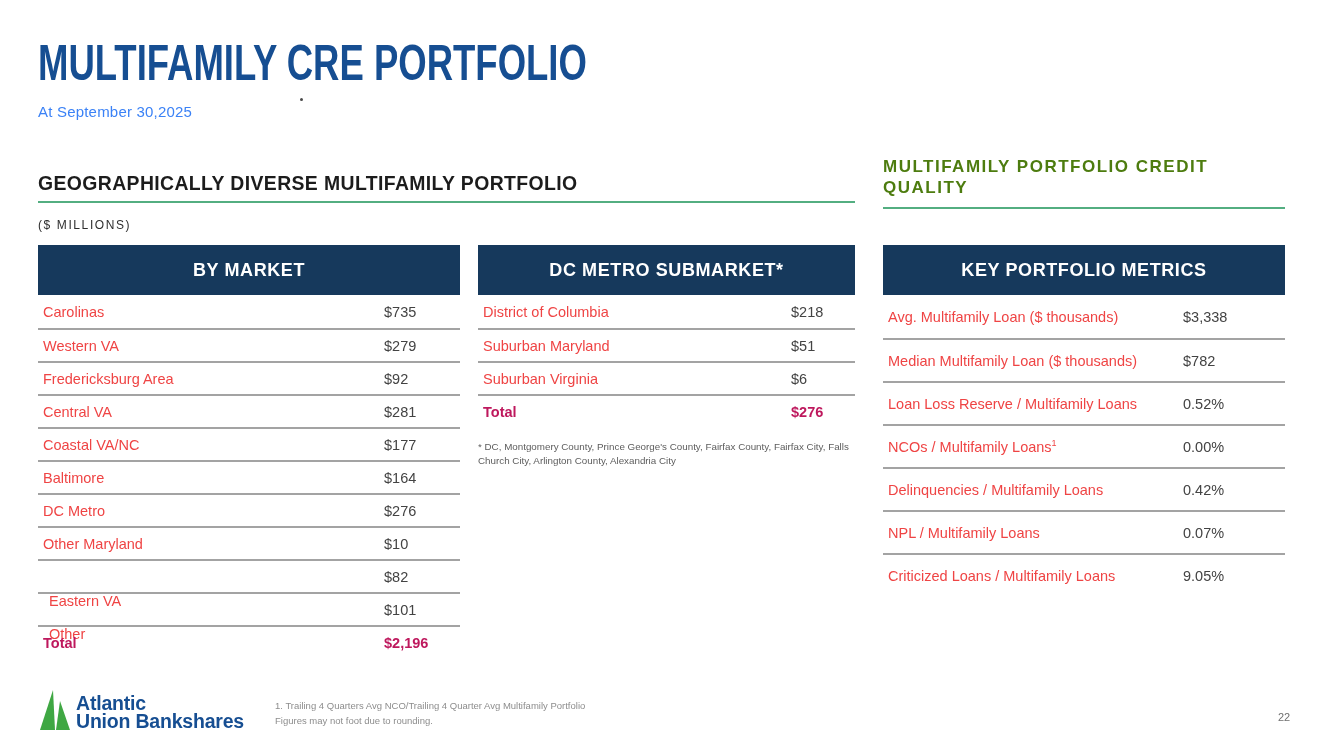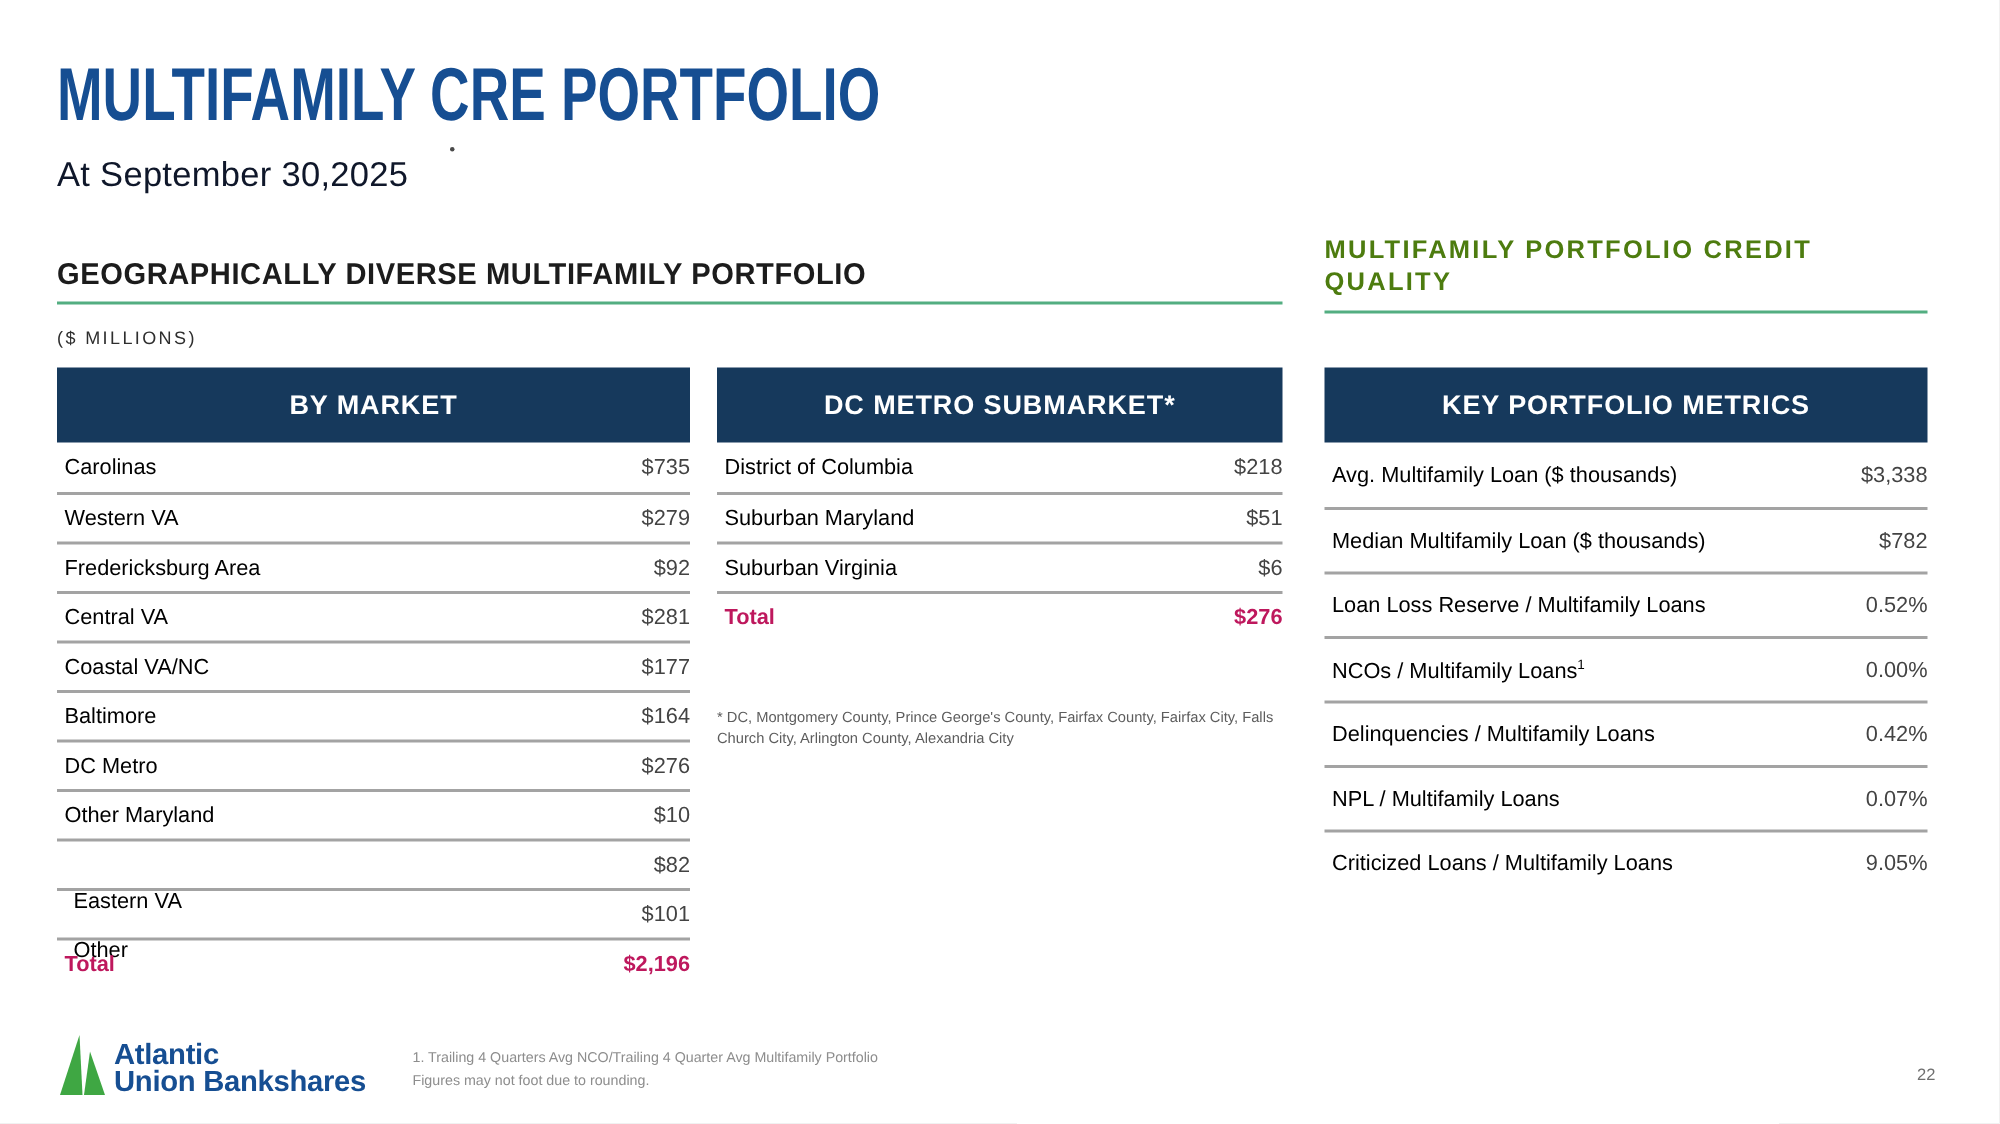--- a/index.html
+++ b/index.html
@@ -15,21 +15,21 @@
     color:var(--title-blue,#164e92);
     transform:scaleX(.73); transform-origin:0 0; white-space:nowrap;
     letter-spacing:0;
   }
   .title-dot {
     position:absolute; left:300px; top:98px; width:3px; height:3px;
     background:#4a4a4a; border-radius:50%;
   }
   .subtitle {
     position:absolute; left:38px; top:103px;
-    font-size:23px; color:#0f172a; letter-spacing:.2px;
+    font-size:15px; color:#3b82f6; letter-spacing:.2px;
   }
   
   .left-heading {
     position:absolute; left:38px; top:172px;
     font-size:20px; font-weight:bold; color:#1c1c1c; letter-spacing:.4px;
     transform:scaleX(.97); transform-origin:0 0; white-space:nowrap;
   }
   .right-heading {
     position:absolute; left:883px; top:156px; width:412px;
     font-size:17px; font-weight:bold; color:#4d7c0f;
@@ -52,30 +52,30 @@
     display:flex; align-items:center; justify-content:center;
     font-size:18px; font-weight:bold; letter-spacing:.6px;
   }
   .trow {
     display:flex; align-items:center; justify-content:space-between;
     padding-left:5px; font-size:14.5px;
   }
   .rows-compact .trow { height:33px; }
   .rows-tall    .trow { height:43px; }
   .trow + .trow { border-top:2px solid #a3a3a3;gap:20px; }
-  .tlabel { color:#000000; }
+  .tlabel { color:#ef4444; }
   .tlabel.indent { padding-left:6px;margin-top:48px; }
   .tlabel sup { font-size:9px; }
-  .tvalue { color:#434343; text-align:right; flex:none; }
+  .tvalue { color:#434343; text-align:left; flex:none; }
   .by-market .tvalue { width:76px; }
   .dc-metro  .tvalue { width:64px; }
   .metrics   .tvalue { width:102px; }
   .trow.total .tlabel, .trow.total .tvalue { font-weight:bold; color:#be185d; }
   .dc-footnote {
-    position:absolute; left:478px; top:472px; width:374px;
+    position:absolute; left:478px; top:440px; width:374px;
     font-size:9.8px; line-height:14px; color:#5d5d5d;
   }
   
   .footer-logo {
     position:absolute; left:40px; top:690px;
     display:flex; align-items:flex-start; gap:5px;
   }
   .logo-text {
     font-size:19.5px; font-weight:bold; line-height:18px;
     color:var(--title-blue,#164e92); letter-spacing:-.2px; padding-top:4px;

